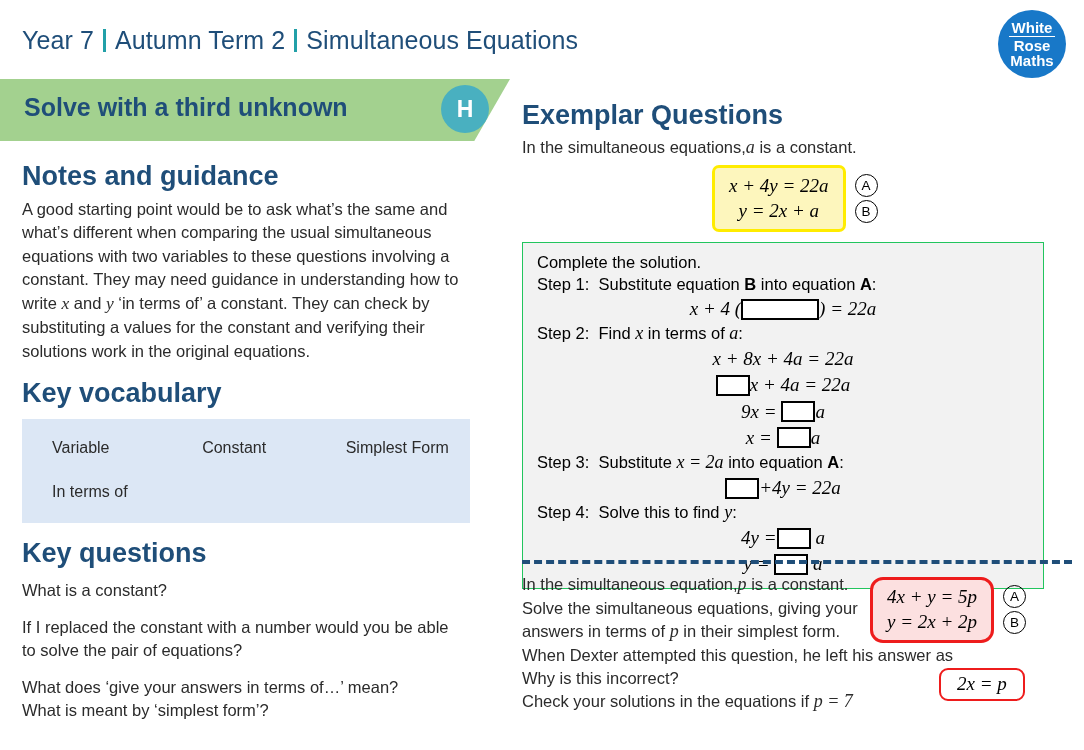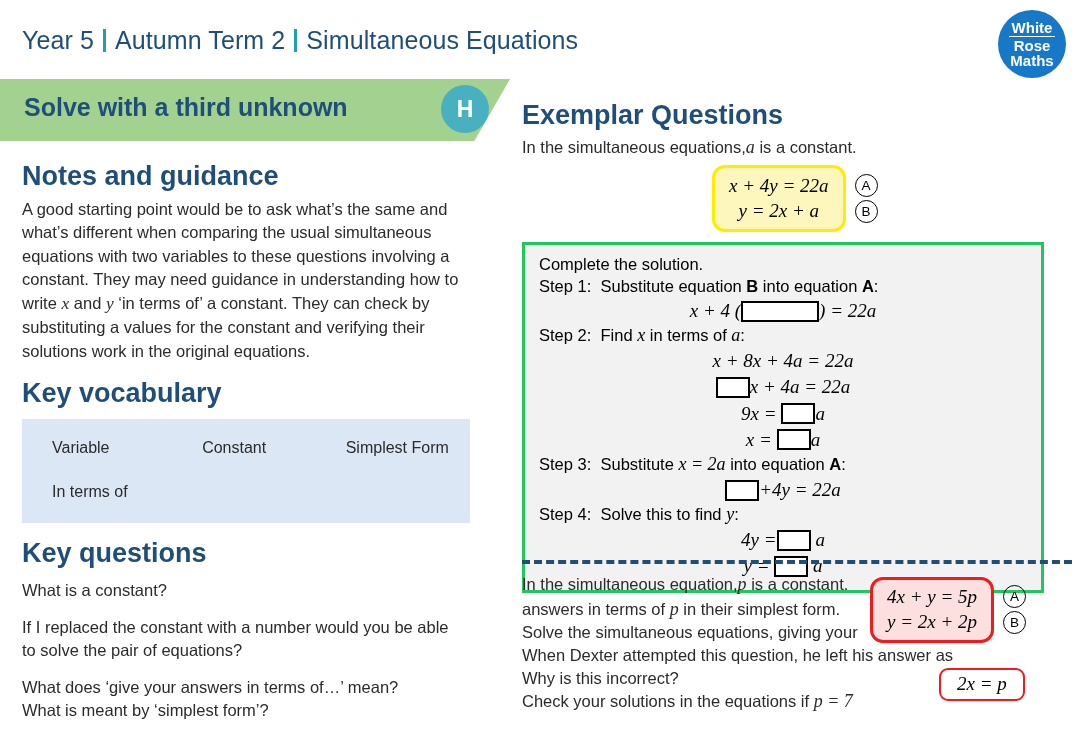--- a/index.html
+++ b/index.html
@@ -167,21 +167,21 @@
   
   .eq-row {
     display: flex;
     align-items: center;
     margin-top: 7px;
     padding-left: 190px;
   }
   .yellow-pill {
     background: #fdf6bd;
     border: 3px solid #ffec00;
-    border-radius: 13px;
+    border-radius: 7px;
     padding: 5px 14px 6px 14px;
     font-family: "Liberation Serif", serif;
     font-size: 19px;
     line-height: 1.32;
     color: #000000;
     text-align: center;
   }
   .ab-col {
     margin-left: 9px;
     display: flex;
@@ -197,21 +197,21 @@
     display: flex;
     align-items: center;
     justify-content: center;
     font-family: "Liberation Sans", sans-serif;
   }
 
   
   .solution-box {
     margin-top: 10px;
     background: #f2f2f2;
-    border: 3px solid #22c55e;
+    border: 1px solid #22c55e;
     padding: 9px 14px 10px 14px;
     width: 522px;
     box-sizing: border-box;
   }
   .sol-line {
     font-size: 16.5px;
     color: #000000;
     line-height: 1.33;
   }
   .sol-line b { font-weight: bold; }
@@ -290,21 +290,21 @@
     font-family: "Liberation Serif", serif;
     font-size: 19px;
     color: #000000;
   }
 </style>
 </head>
 <body>
 
 <div class="top-header">
   <div class="header-title">
-    <span>Year 5</span>
+    <span>Year 7</span>
     <span class="sep-bar"></span>
     <span>Autumn Term 2</span>
     <span class="sep-bar"></span>
     <span>Simultaneous Equations</span>
   </div>
 
   <div class="logo">
     <div class="l1">White</div>
     <div class="rule"></div>
     <div class="l2">Rose</div>
@@ -435,24 +435,24 @@
   </div>
 </div>
 
 <div class="dashed"></div>
 
 <div class="bottom-q">
 
   <p class="bq-text">
     <span>In the simultaneous equation,</span><span class="math" style="font-size:18px">p</span><span> is a constant.</span>
   </p>
+  <p class="bq-text">Solve the simultaneous equations, giving your</p>
   <p class="bq-text">
     <span>answers in terms of </span><span class="math" style="font-size:18px">p</span><span> in their simplest form.</span>
   </p>
-  <p class="bq-text">Solve the simultaneous equations, giving your</p>
   <p class="bq-text2">When Dexter attempted this question, he left his answer as</p>
   <p class="bq-text2">Why is this incorrect?</p>
   <p class="bq-text2">
     <span>Check your solutions in the equations if </span><span class="math" style="font-size:18px">p = 7</span>
   </p>
 
   <div class="pink-pill-wrap">
     <div class="pink-pill">
       <div class="math">4x + y = 5p</div>
       <div class="math">y = 2x + 2p</div>

